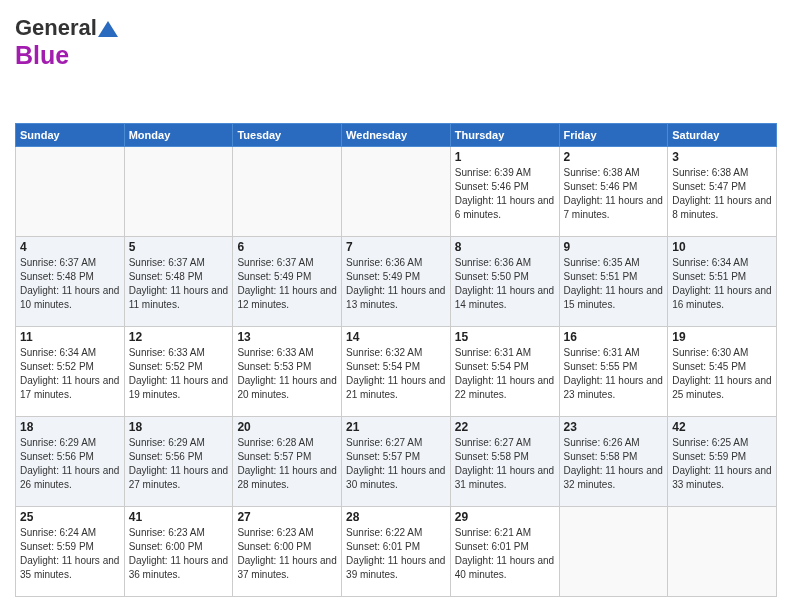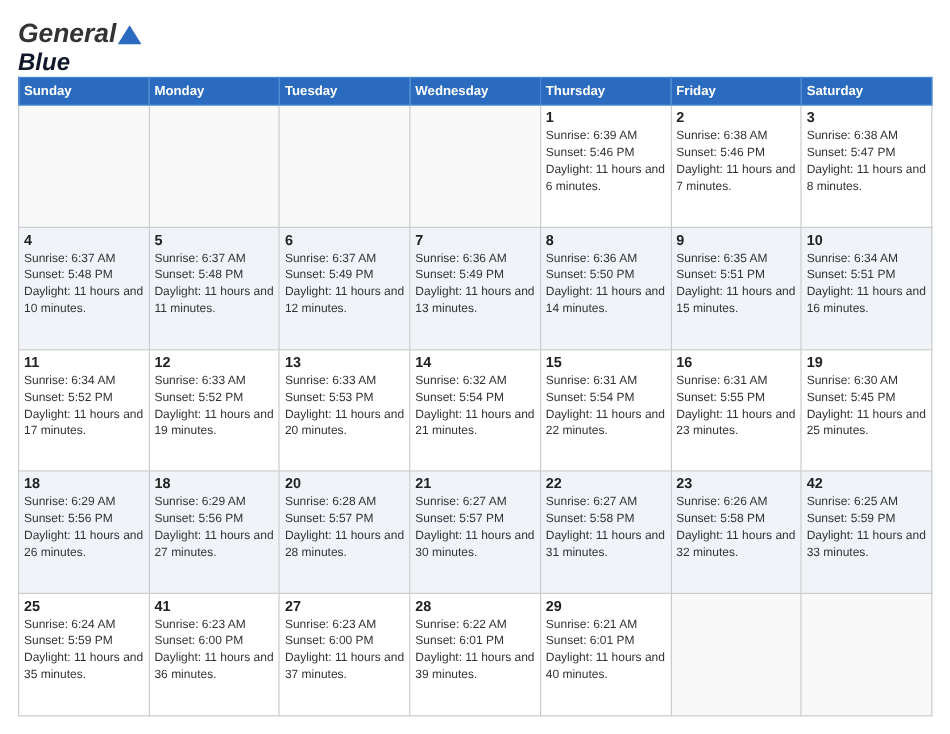--- a/index.html
+++ b/index.html
@@ -14,21 +14,21 @@
       width: 792px;
       height: 612px;
       padding: 15px;
       display: flex;
       flex-direction: column;
     }
     .header {
       display: flex;
       justify-content: space-between;
       align-items: flex-start;
-      font-style: italic;
+      margin-bottom: 10px;
     }
     .logo {
       display: flex;
       flex-direction: column;
       align-items: flex-start;
     }
     .logo-row {
       display: flex;
       align-items: center;
     }
@@ -42,20 +42,21 @@
     }
     .title-location {
       font-size: 14px;
       color: #444;
     }
     .calendar {
       width: 100%;
       border-collapse: collapse;
       flex: 1;
       table-layout: fixed;
+      margin-top: 43px;
     }
     .calendar thead tr th {
       background: #2a6bbf;
       color: #fff;
       font-size: 11px;
       font-weight: bold;
       padding: 5px 4px;
       border: 1px solid #4a8ad4;
       text-align: left;
     }
@@ -96,21 +97,21 @@
   <div class="header">
     <div class="logo">
       <div class="logo-row">
         <span style="font-size:22px;font-weight:bold;">
           <span style="color:#333;">General</span><svg width="20" height="16" viewBox="0 0 20 16" style="display:inline-block;vertical-align:middle;margin:0 1px;">
               <polygon points="0,16 10,0 20,16" fill="#2a6bbf"></polygon>
             </svg>
         </span>
       </div>
       <div>
-        <span style="font-size:20px;font-weight:bold;color:#0f172a;">Blue</span>
+        <span style="font-size:25px;font-weight:bold;color:#a21caf;">Blue</span>
       </div>
     </div>
     <div class="title-block">
       <div class="title-month"></div>
       <div class="title-location"></div>
     </div>
   </div>
 
   <table class="calendar">
     <thead>

